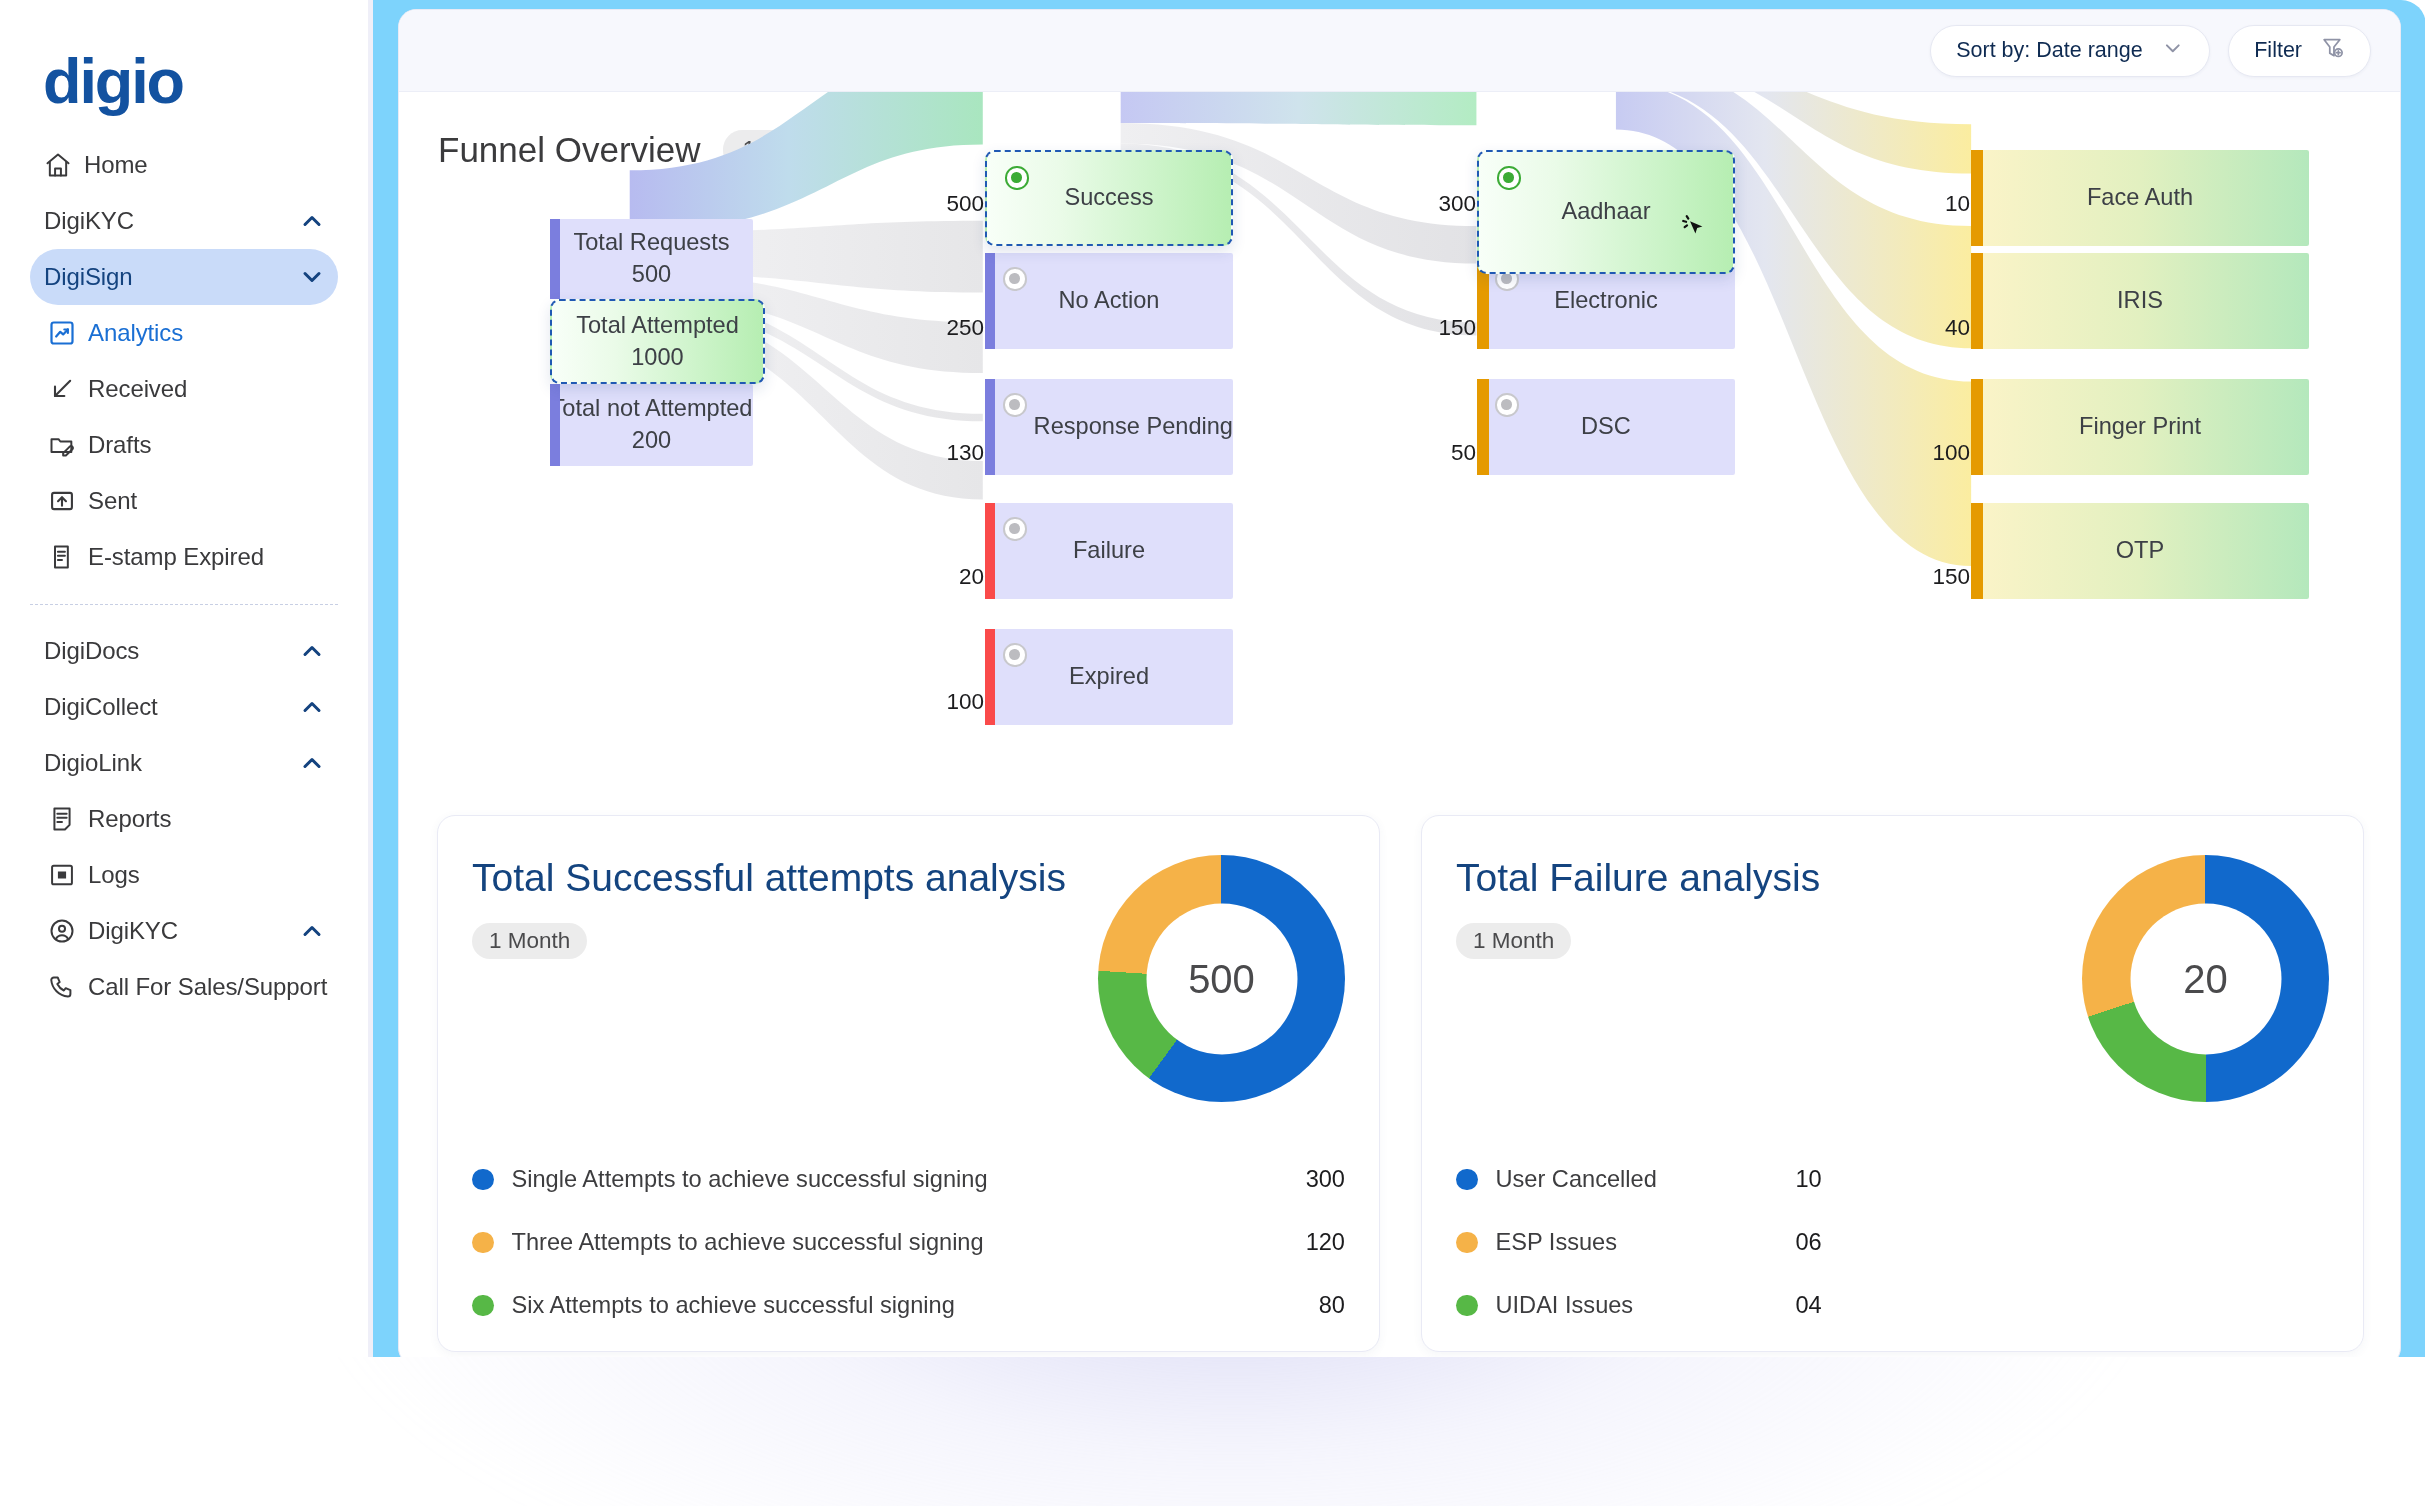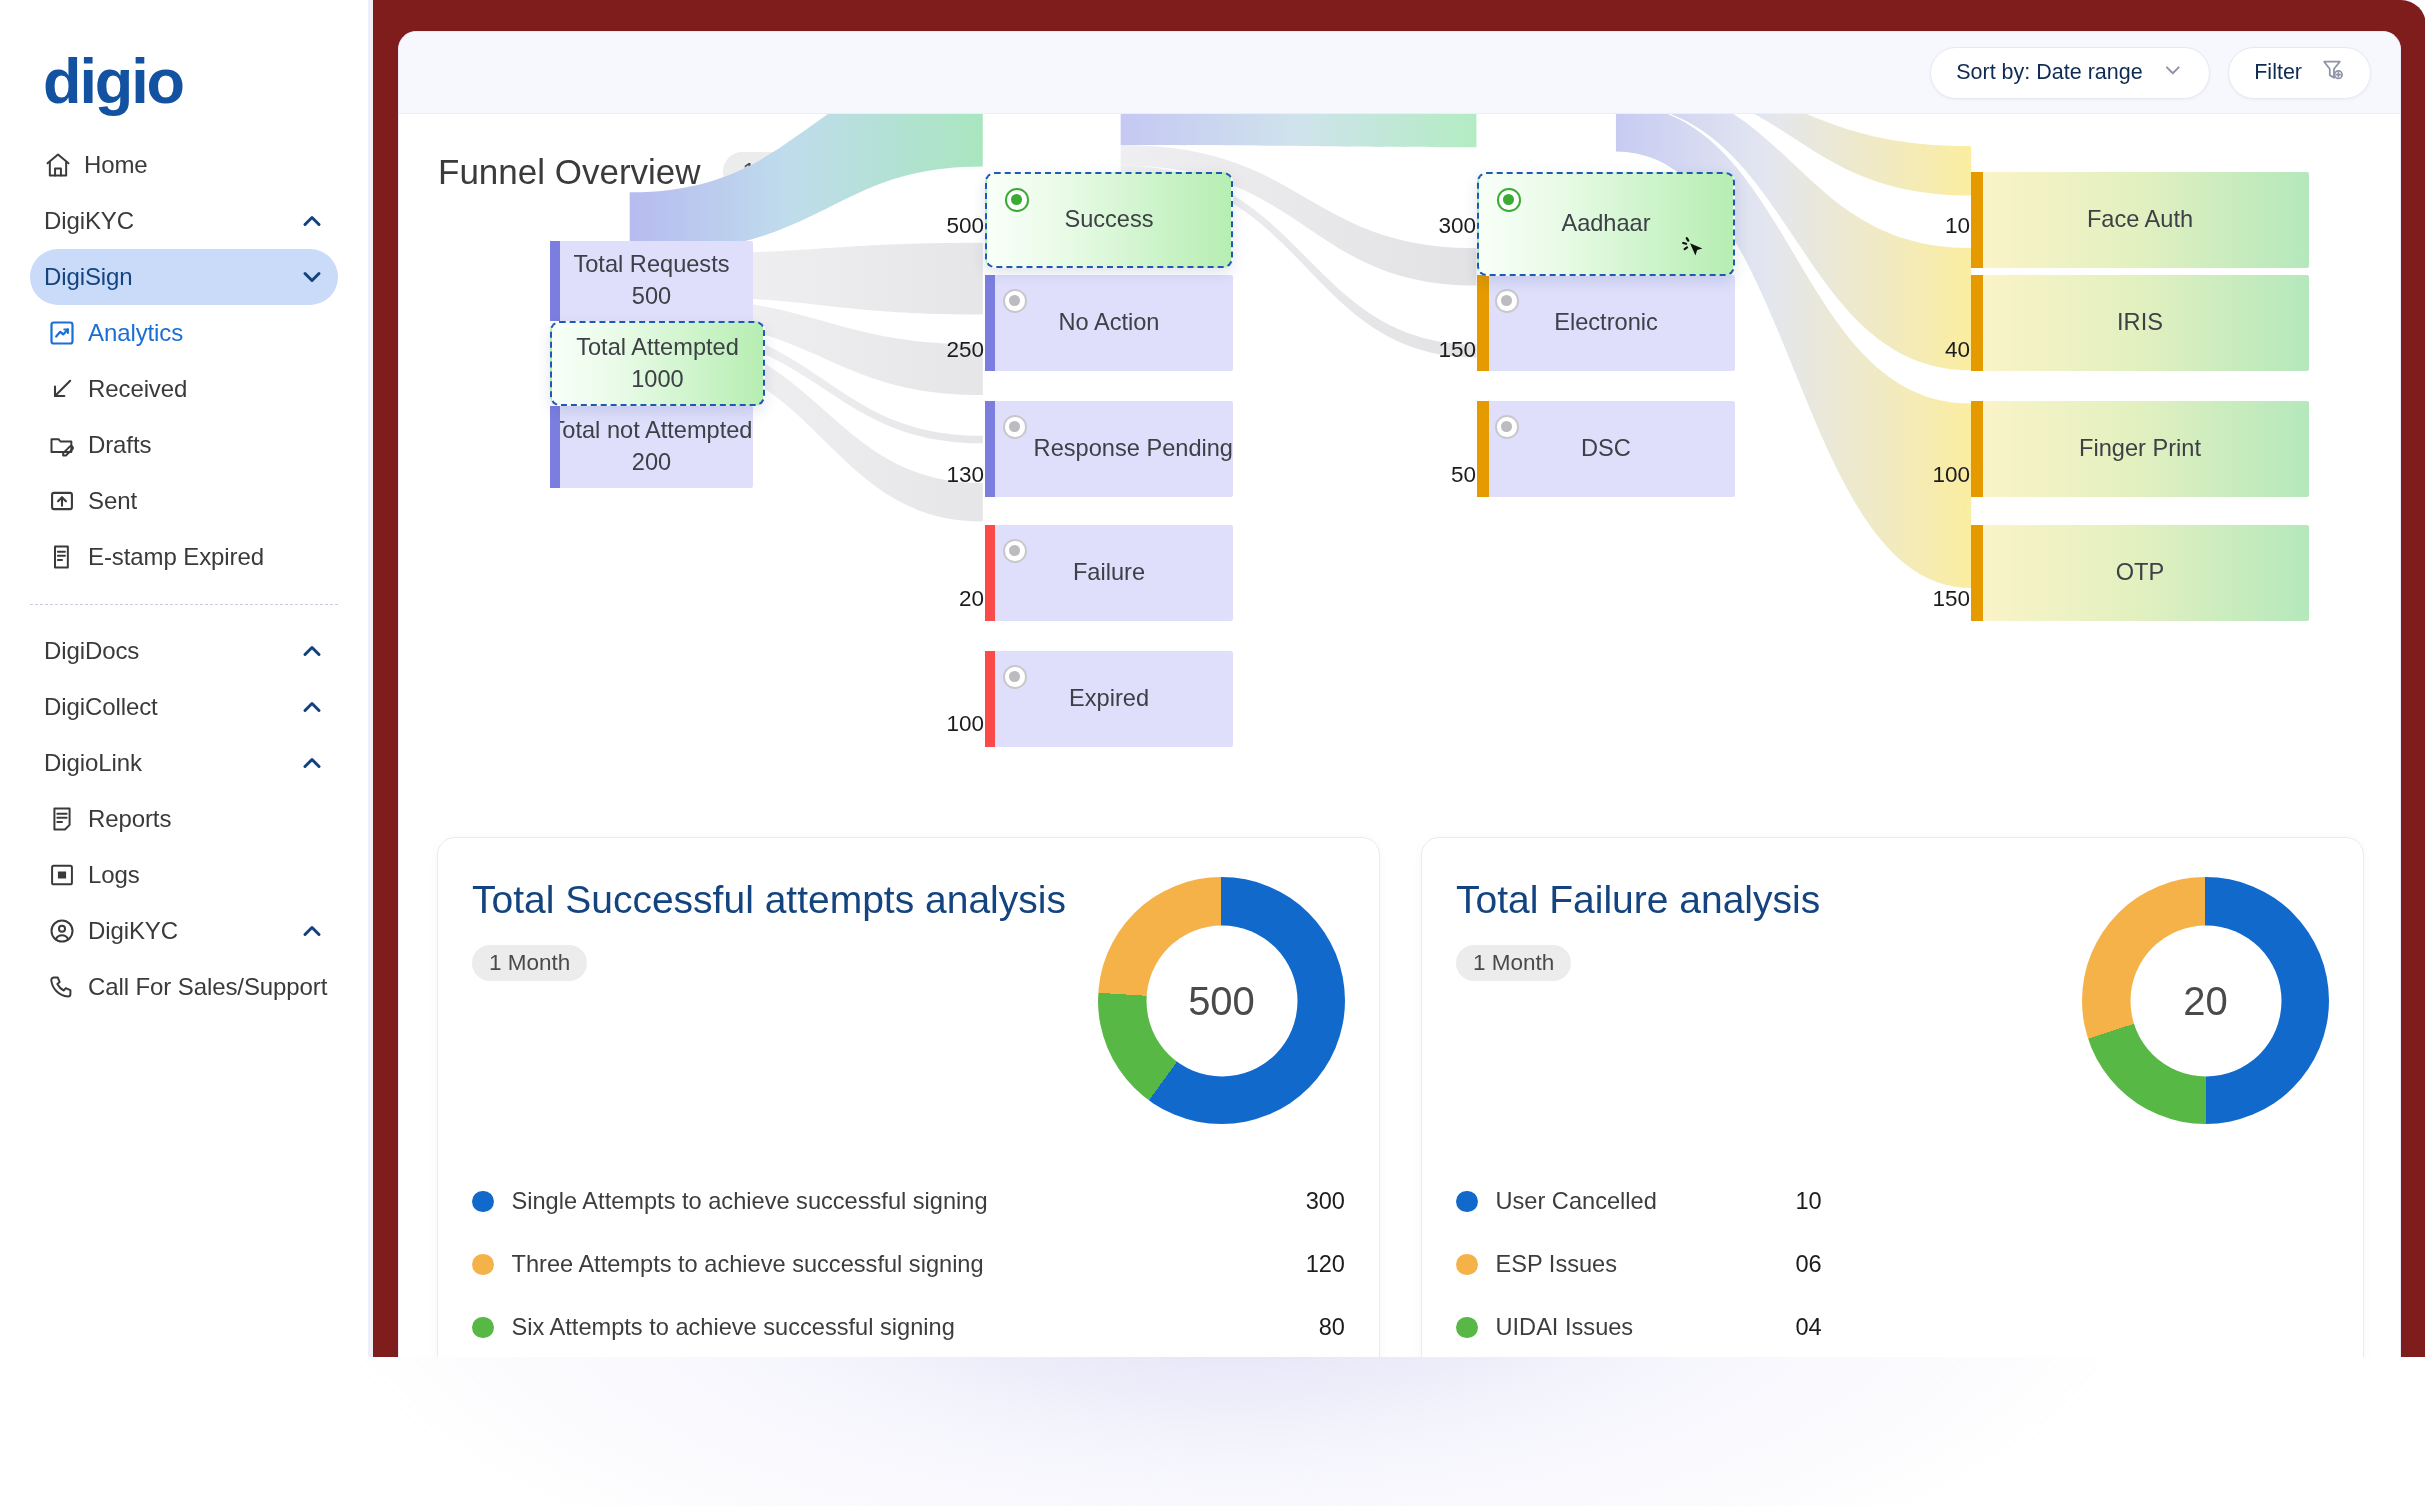--- a/index.html
+++ b/index.html
@@ -68,22 +68,22 @@
   .nav-item.active .lbl { color: #1a6fd4; }
   .nav-sub { padding-left: 18px; }
   .sb-divider {
     height: 0; margin: 19.3px 30px 18px 30px;
     border-top: 1.6px dashed #c8cfe4;
   }
   
   .main {
     position: absolute; left: 373px; top: 0;
     width: 2052px; height: 1357px;
-    background: #7f1d1d;
-    padding: 31px 25px 0 25px;
+    background: #7dd3fc;
+    padding: 9px 25px 0 25px;
   }
   .content-card {
     width: 2003px; height: 1357px;
     background: #ffffff;
     border: 1.1px solid #e9eaf5;
     border-radius: 18px;
     position: relative;
     overflow: hidden;
   }
   .toolbar {
@@ -497,21 +497,21 @@
             <div class="node-radio">
                 <i></i>
               </div>
             <span>Expired</span>
           </div>
 
           <div class="flow-val" style="left:1029px; top:99px; width:48px;">300</div>
           <div class="flow-val" style="left:1029px; top:223px; width:48px;">150</div>
           <div class="flow-val" style="left:1029px; top:348px; width:48px;">50</div>
 
-          <div class="node sel" style="left:1078px; top:58px; width:258px; height:104px;">
+          <div class="node sel" style="left:1078px; top:58px; width:258px; height:124px;">
             <div class="node-radio on">
                 <i></i>
               </div>
             <span>Aadhaar</span>
             <span class="cursor-ic" style="left:196px; top:56px;">
               <svg width="38" height="38" viewBox="0 0 24 24">
                   <path d="M9.5 8.4l7.8 3.3-3.3 1-1.1 3.4z" fill="#111"></path>
                   <path d="M7.4 5.1l1 1.6M5.2 8.2l1.8.5M6.1 12.1l1.5-1.1" stroke="#111" stroke-width="1.4" stroke-linecap="round"></path>
                 </svg>
             </span>

